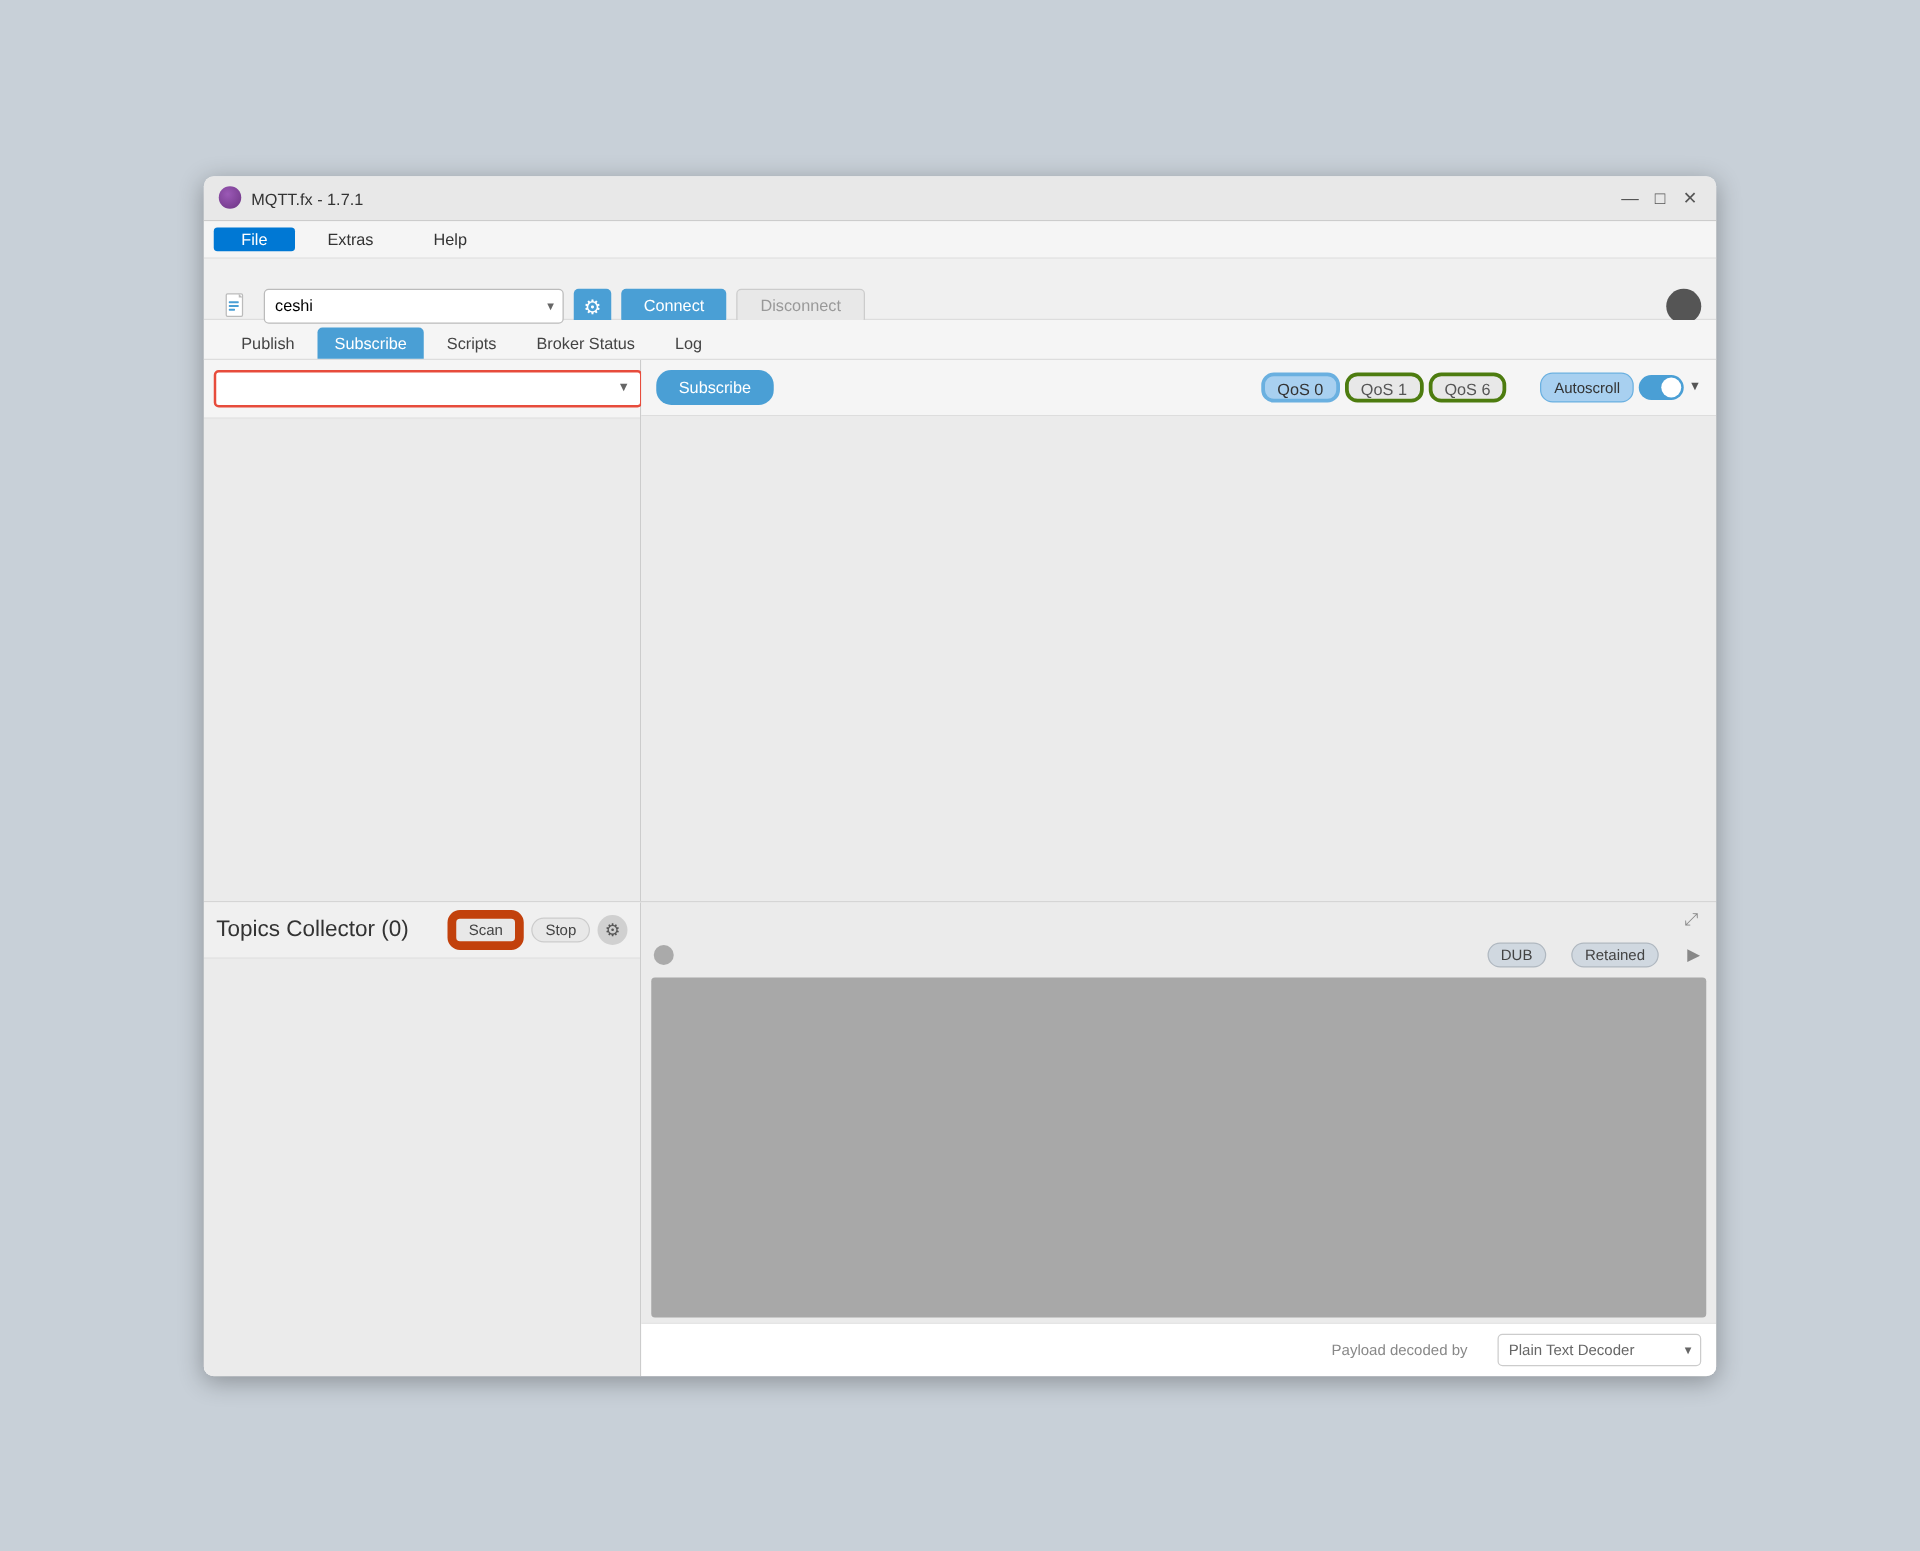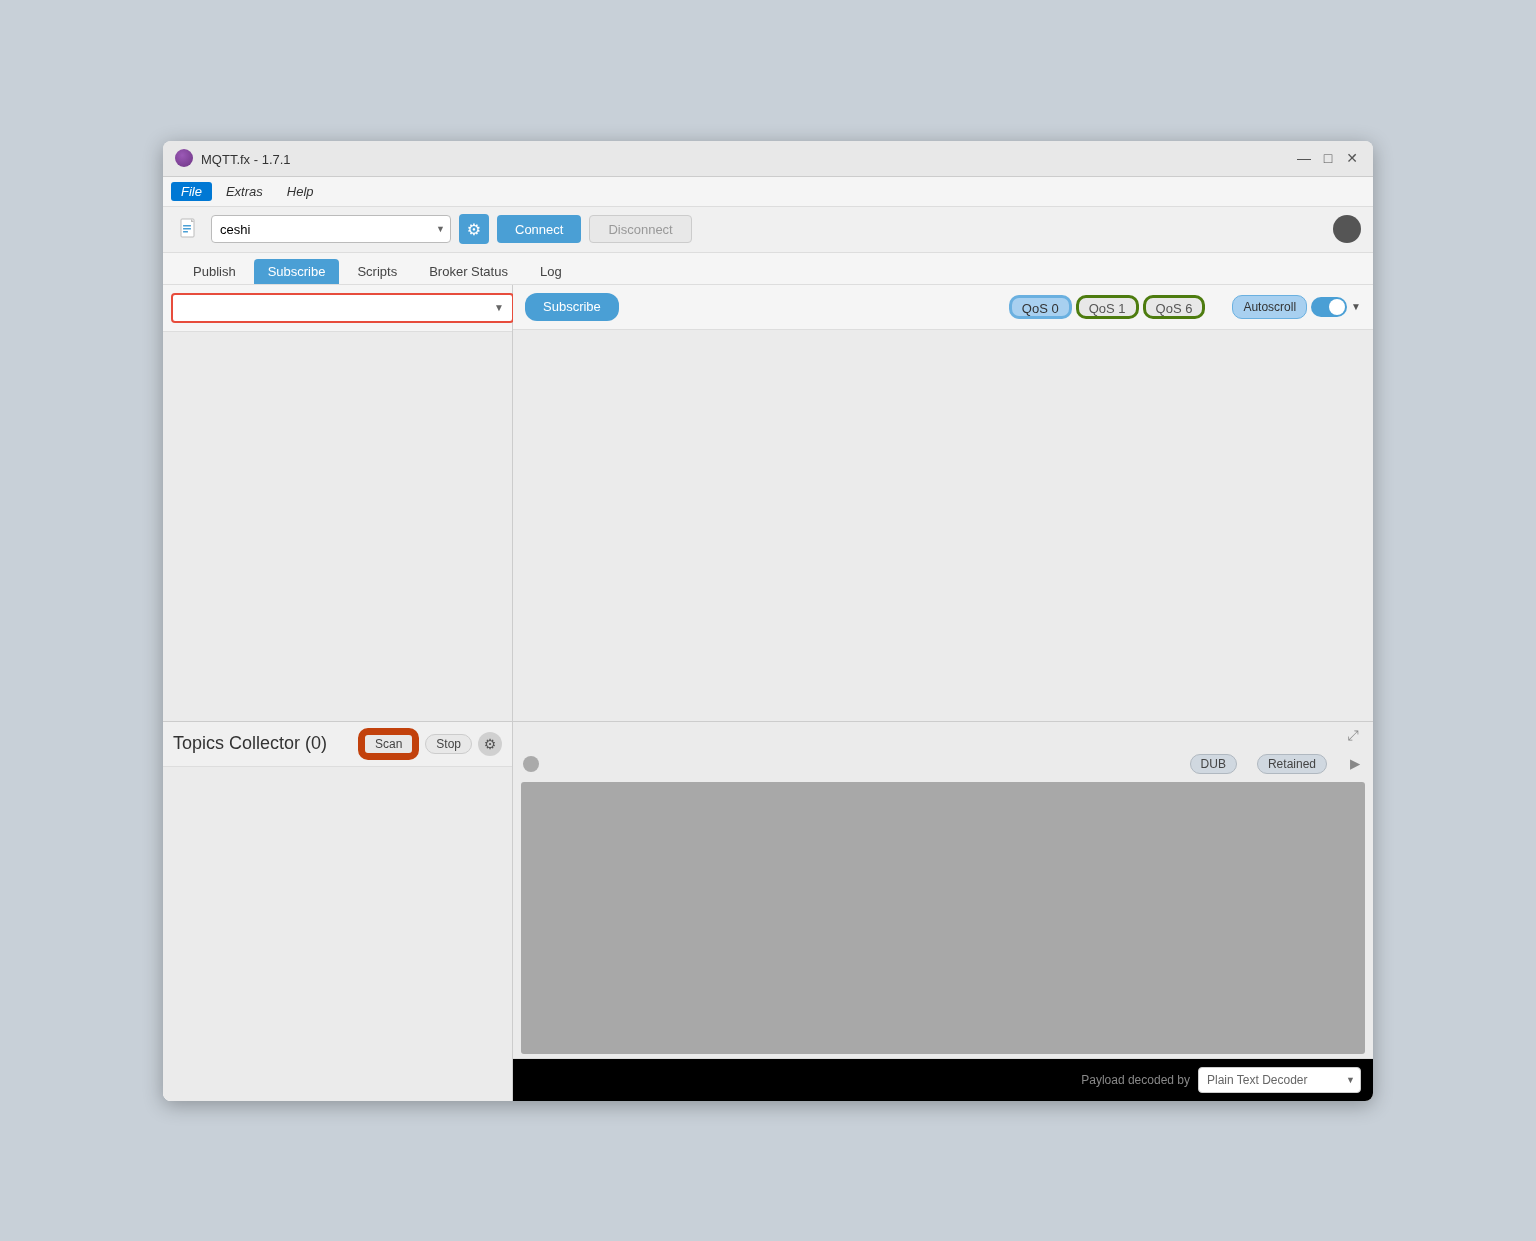--- a/index.html
+++ b/index.html
@@ -72,39 +72,38 @@
       background: #f5f5f5;
       border-bottom: 1px solid #ddd;
       padding: 0 8px;
       height: 30px;
       display: flex;
       align-items: center;
       gap: 4px;
       flex-shrink: 0;
     }
     .menu-item {
-      padding: 2px 10px;
+      padding: 2px 22px;
       border-radius: 3px;
       cursor: pointer;
       font-size: 13px;
       color: #333;
-      font-style: italic;
     }
     .menu-item.active {
       background: #0078d4;
       color: white;
     }
     
     .toolbar {
       background: #f0f0f0;
       border-bottom: 1px solid #ddd;
-      padding: 6px 12px;
+      padding: 24px 12px;
       height: 46px;
       display: flex;
-      align-items: center;
+      align-items: flex-start;
       gap: 8px;
       flex-shrink: 0;
     }
     .new-doc-btn {
       width: 28px;
       height: 28px;
       border: none;
       background: transparent;
       cursor: pointer;
       display: flex;
@@ -454,22 +453,22 @@
       flex: 1;
       margin: 4px 8px;
       background: #a8a8a8;
       border-radius: 3px;
     }
     .payload-footer {
       padding: 8px 12px;
       display: flex;
       align-items: center;
       justify-content: flex-end;
-      gap: 8px;
-      background: #000000;
+      gap: 24px;
+      background: #ffffff;
       border-top: 1px solid #ddd;
     }
     .payload-label {
       font-size: 12px;
       color: #888;
     }
     .payload-decoder {
       width: 163px;
       height: 26px;
       border: 1px solid #ccc;

